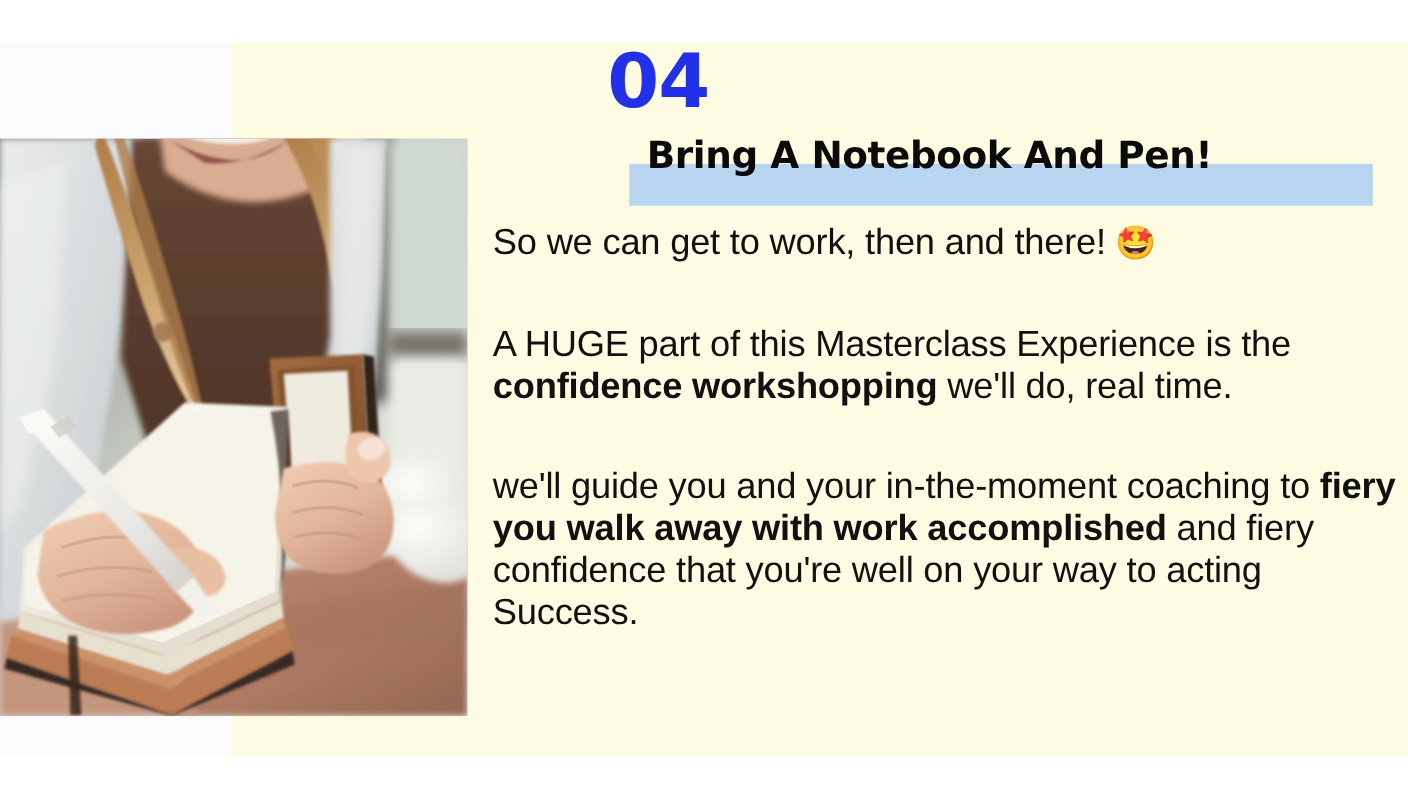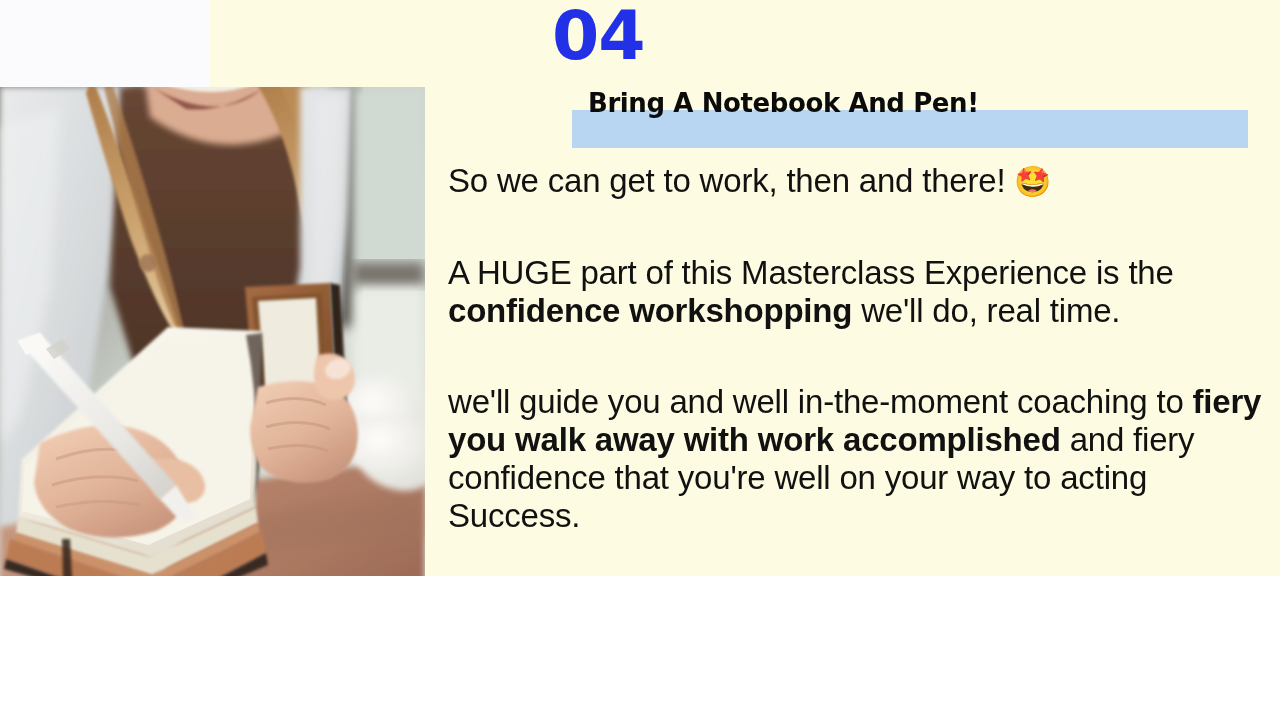--- a/index.html
+++ b/index.html
@@ -9,23 +9,24 @@
   body {
     width: 1280px;
     height: 720px;
     overflow: hidden;
     font-family: "Liberation Sans", sans-serif;
   }
 
   #slide {
     position: relative;
     width: 1280px;
-    height: 576px;
+    height: 648px;
     background: #fdfbe1;
     overflow: hidden;
+    margin-top: 39px;
   }
 
   
   .white-panel {
     position: absolute;
     left: 0;
     top: 0;
     width: 210px;
     height: 720px;
     background: #fbfbfd;
@@ -84,21 +85,21 @@
     width: 676px;
     height: 38px;
     background: #b8d5f2;
   }
   .title-text {
     position: absolute;
     left: 16px;
     top: 0;
     font-family: "DejaVu Sans", sans-serif;
     font-weight: 700;
-    font-size: 26px;
+    font-size: 34px;
     line-height: 42px;
     letter-spacing: -0.4px;
     color: #0b0b0b;
     white-space: nowrap;
   }
 
   .body-copy {
     position: absolute;
     left: 0;
     top: 162px;
@@ -278,17 +279,17 @@
     <div class="number-badge">04</div>
 
     <div class="title-wrap">
       <div class="title-highlight"></div>
       <div class="title-text">Bring A Notebook And Pen!</div>
     </div>
 
     <div class="body-copy">
       <p><span>So we can get to work, then and there! </span><span class="emoji">🤩</span></p>
       <p><span>A HUGE part of this Masterclass Experience is the </span><b>confidence workshopping</b><span> we'll do, real time.</span></p>
-      <p><span>we'll guide you and well in-the-moment coaching to </span><b>fiery you walk away with work accomplished</b><span> and fiery confidence that you're well on your way to acting Success.</span></p>
+      <p><span>we'll guide you and your in-the-moment coaching to </span><b>fiery you walk away with work accomplished</b><span> and fiery confidence that you're well on your way to acting Success.</span></p>
     </div>
 
   </div>
 </div>
 
 </body></html>

